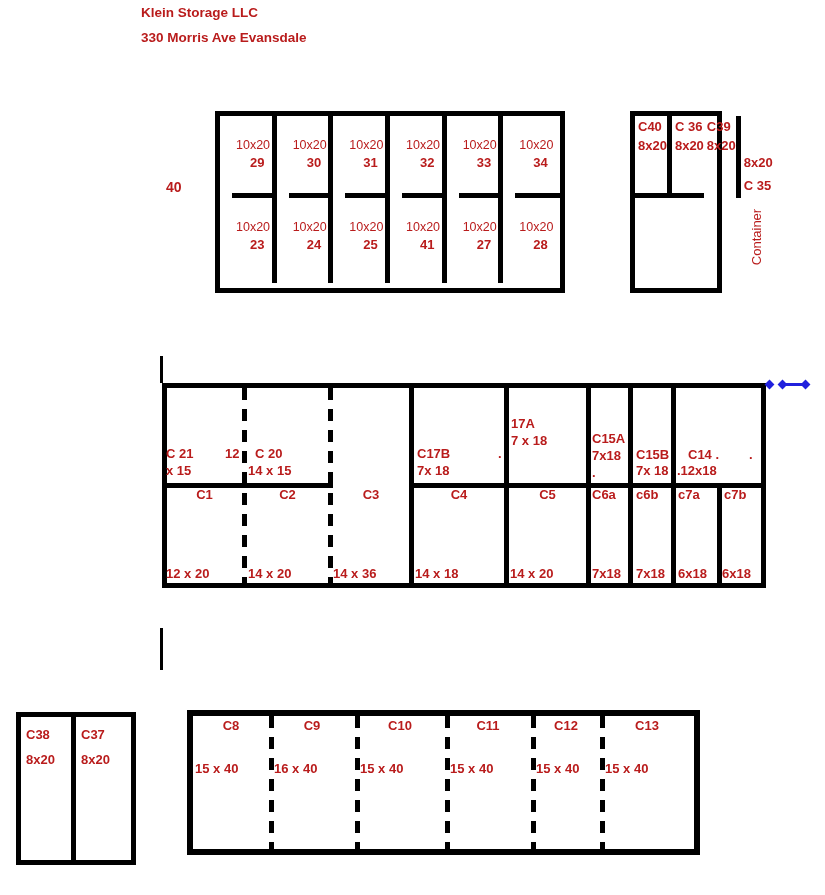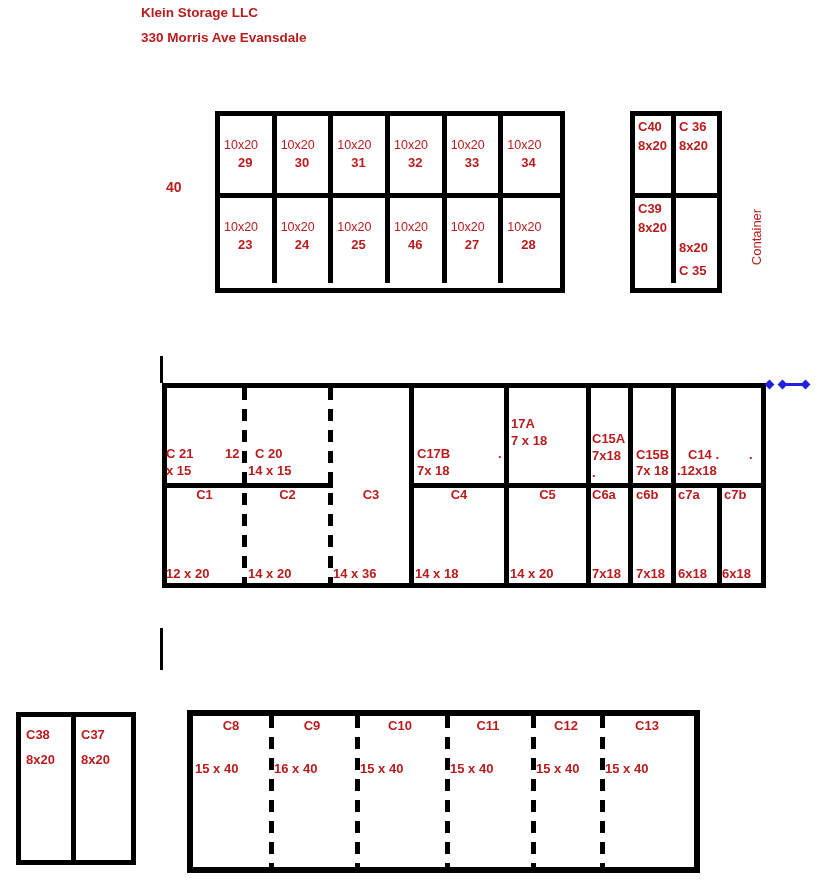--- a/index.html
+++ b/index.html
@@ -7,27 +7,27 @@
     position:relative; width:825px; height:895px; background:#fff;
     font-family:"Liberation Sans", sans-serif; color:#b91c1c; overflow:hidden;
   }
   .hdr { position:absolute; left:141px; font-weight:bold; font-size:13.5px; white-space:nowrap; }
   .lbl { position:absolute; font-size:13px; font-weight:bold; line-height:14px; white-space:nowrap; }
   .lbl.center { text-align:center; }
   .blk { position:absolute; border:5px solid #000; box-sizing:border-box; background:#fff; }
 
   
   .grid6 { display:grid; grid-template-columns:repeat(6,1fr); grid-template-rows:82px 85px; width:100%; height:100%; }
-  .grid6 > div { box-sizing:border-box; padding:22px 0 0 4px; font-size:12.5px; }
+  .grid6 > div { box-sizing:border-box; padding:22px 0 0 4px; font-size:12.5px;margin-left:12px; }
   .grid6 > div:not(:nth-child(6n)) { border-right:5px solid #000; }
   .grid6 > div:nth-child(-n+6) { border-bottom:5px solid #000; }
   .grid6 .num { font-weight:bold; margin-top:3px; padding-left:14px; font-size:13px; }
 
   
-  .grid2 { display:grid; grid-template-columns:1fr 1fr; grid-template-rows:82px 85px; width:100%; height:100%; }
+  .grid2 { display:grid; grid-template-columns:1fr 1fr 1fr 1fr; grid-template-rows:82px 85px; width:100%; height:100%; }
   .grid2 > div { box-sizing:border-box; padding:1px 0 0 3px; font-size:13px; font-weight:bold; line-height:19px; }
   .grid2 > div:nth-child(odd) { border-right:5px solid #000; }
   .grid2 > div:nth-child(-n+2) { border-bottom:5px solid #000; }
   .cellbottom { display:flex; flex-direction:column; justify-content:flex-end; padding-bottom:3px !important; }
   .cellbottom .l2 { margin-top:4px; }
 
   .rot { position:absolute; left:722px; top:229px; width:70px; height:16px;
          font-size:13px; text-align:center; transform:rotate(-90deg); }
 
   
@@ -95,21 +95,21 @@
       <div>
           <div>10x20</div>
           <div class="num">24</div>
         </div>
       <div>
           <div>10x20</div>
           <div class="num">25</div>
         </div>
       <div>
           <div>10x20</div>
-          <div class="num">46</div>
+          <div class="num">41</div>
         </div>
       <div>
           <div>10x20</div>
           <div class="num">27</div>
         </div>
       <div>
           <div>10x20</div>
           <div class="num">28</div>
         </div>
     </div>
@@ -201,21 +201,21 @@
           <div>C38</div>
           <div class="l2">8x20</div>
         </div>
       <div>
           <div>C37</div>
           <div class="l2">8x20</div>
         </div>
     </div>
   </div>
 
-  <div class="lane" style="left:187px; top:710px; width:513px; height:163px">
+  <div class="lane" style="left:187px; top:710px; width:513px; height:145px">
     <div class="inner">
       <div class="vdash" style="left:76px"></div>
       <div class="vdash" style="left:162px"></div>
       <div class="vdash" style="left:252px"></div>
       <div class="vdash" style="left:338px"></div>
       <div class="vdash" style="left:407px"></div>
       <div class="lbl center" style="left:8px;   top:3px; width:60px">C8</div>
       <div class="lbl center" style="left:89px;  top:3px; width:60px">C9</div>
       <div class="lbl center" style="left:177px; top:3px; width:60px">C10</div>
       <div class="lbl center" style="left:265px; top:3px; width:60px">C11</div>

